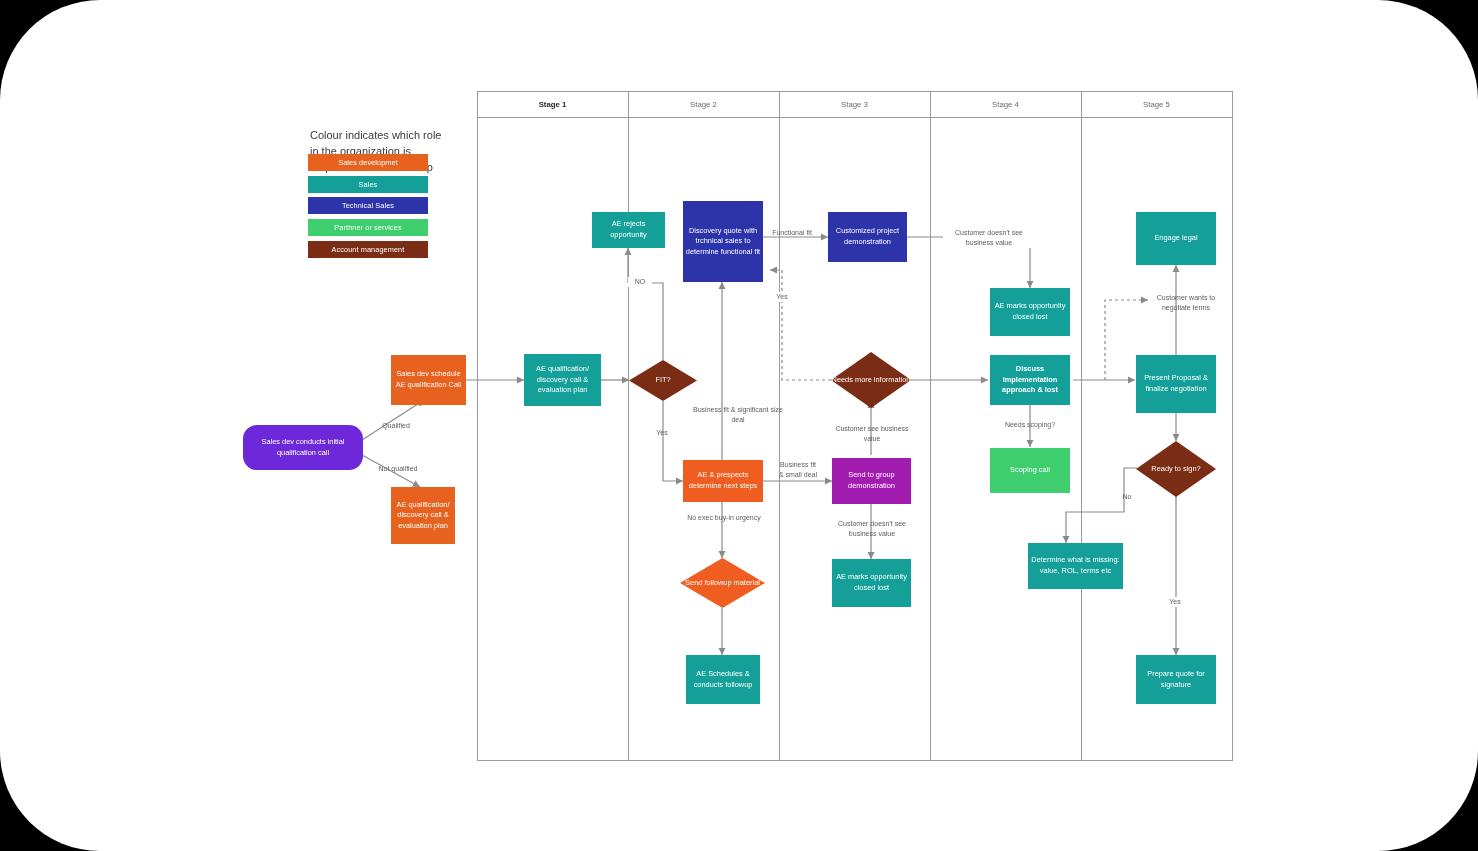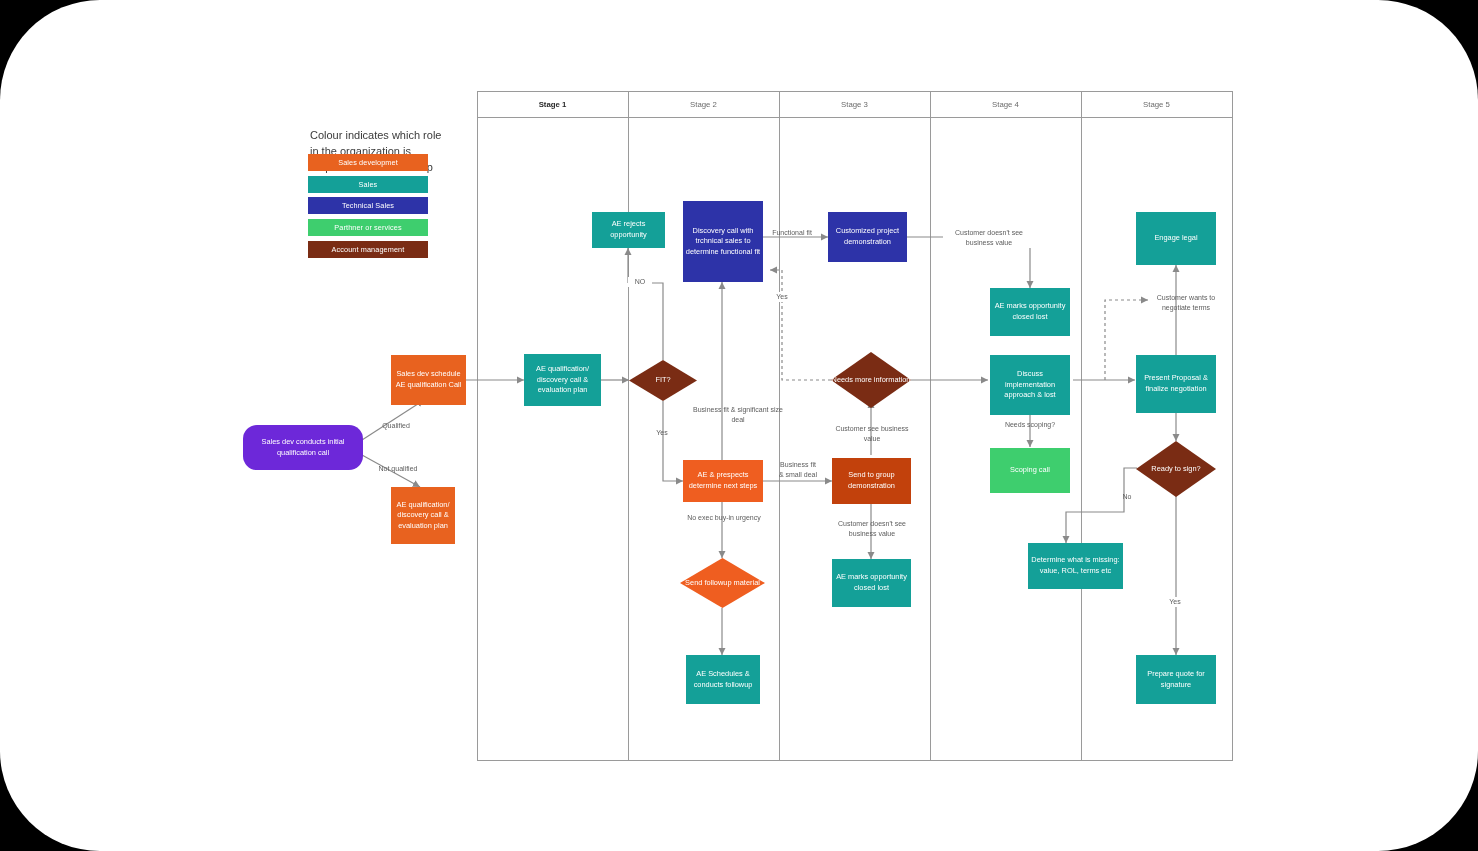--- a/index.html
+++ b/index.html
@@ -146,21 +146,21 @@
     <span>AE rejects opportunity</span>
       </div>
 
   <div class="dia-wrap" style="left:629px;top:360px;width:68px;height:41px;">
     <svg width="68" height="41" viewBox="0 0 68 41">
           <polygon points="34,0 68,20.5 34,41 0,20.5" fill="#7A2C14"></polygon>
         </svg>
     <span class="lbl">FIT?</span></div>
 
   <div class="node" style="left:683px;top:201px;width:80px;height:81px;background:#2D33A8;">
-    <span>Discovery call with trchnical sales to determine functional fit</span>
+    <span>Discovery quote with trchnical sales to determine functional fit</span>
       </div>
 
   <div class="node" style="left:683px;top:460px;width:80px;height:42px;background:#EF5E20;justify-content:center;">
     <span>AE &amp; prespects determine next steps</span>
       </div>
 
   <div class="dia-wrap" style="left:680px;top:558px;width:85px;height:50px;">
     <svg width="85" height="50" viewBox="0 0 85 50">
           <polygon points="42.5,0 85,25 42.5,50 0,25" fill="#EF5E20"></polygon>
         </svg>
@@ -173,33 +173,33 @@
   <div class="node" style="left:828px;top:212px;width:79px;height:50px;background:#2D33A8;">
     <span>Customized project demonstration</span>
       </div>
 
   <div class="dia-wrap" style="left:831px;top:352px;width:80px;height:56px;">
     <svg width="80" height="56" viewBox="0 0 80 56">
           <polygon points="40,0 80,28 40,56 0,28" fill="#7A2C14"></polygon>
         </svg>
     <span class="lbl">Needs more information</span></div>
 
-  <div class="node" style="left:832px;top:458px;width:79px;height:46px;background:#c2410c;">
+  <div class="node" style="left:832px;top:458px;width:79px;height:46px;background:#a21caf;">
     <span>Send to group demonstration</span>
       </div>
 
   <div class="node" style="left:832px;top:559px;width:79px;height:48px;background:#14A098;">
     <span>AE marks opportunity closed lost</span>
       </div>
 
   <div class="node" style="left:990px;top:288px;width:80px;height:48px;background:#14A098;">
     <span>AE marks opportunity closed lost</span>
       </div>
 
-  <div class="node" style="left:990px;top:355px;width:80px;height:60px;background:#14A098;">
+  <div class="node" style="left:990px;top:355px;width:80px;height:50px;background:#14A098;font-weight:bold;">
     <span>Discuss implementation approach &amp; lost</span>
       </div>
 
   <div class="node" style="left:990px;top:448px;width:80px;height:45px;background:#3ECE6E;">
     <span>Scoping call</span>
       </div>
 
   <div class="node" style="left:1028px;top:543px;width:95px;height:46px;background:#14A098;">
     <span>Determine what is missing: value, ROL, terms etc</span>
       </div>

